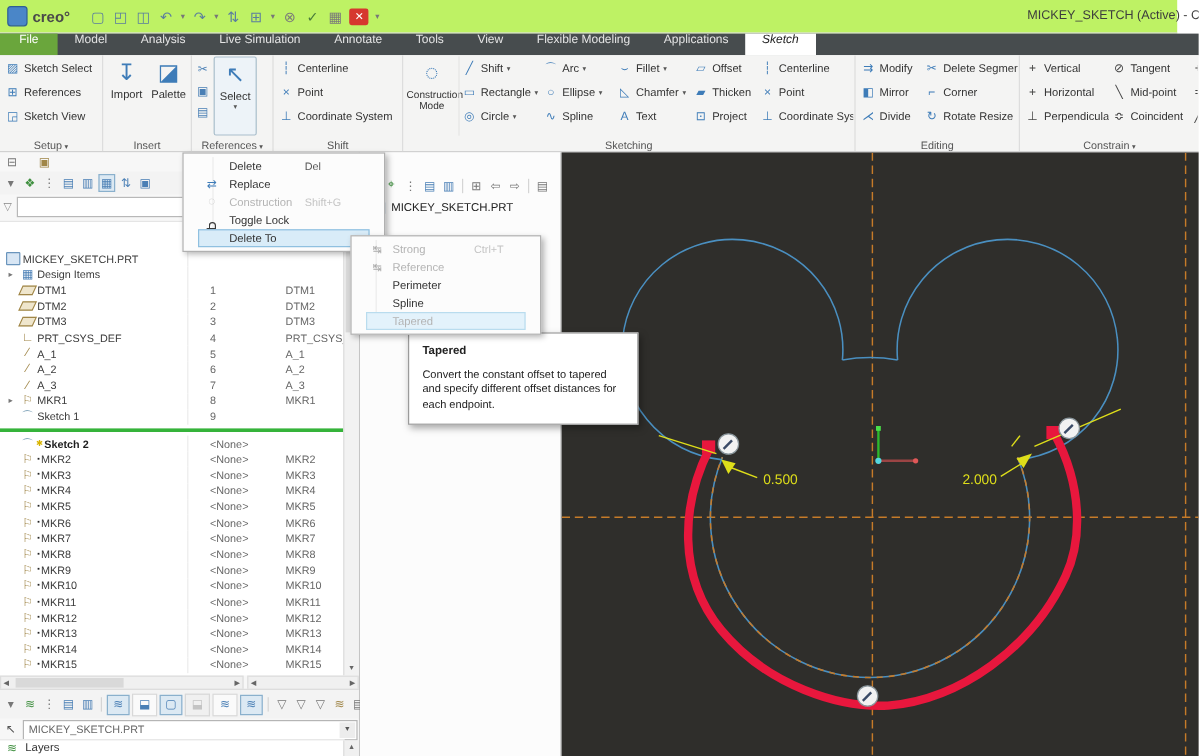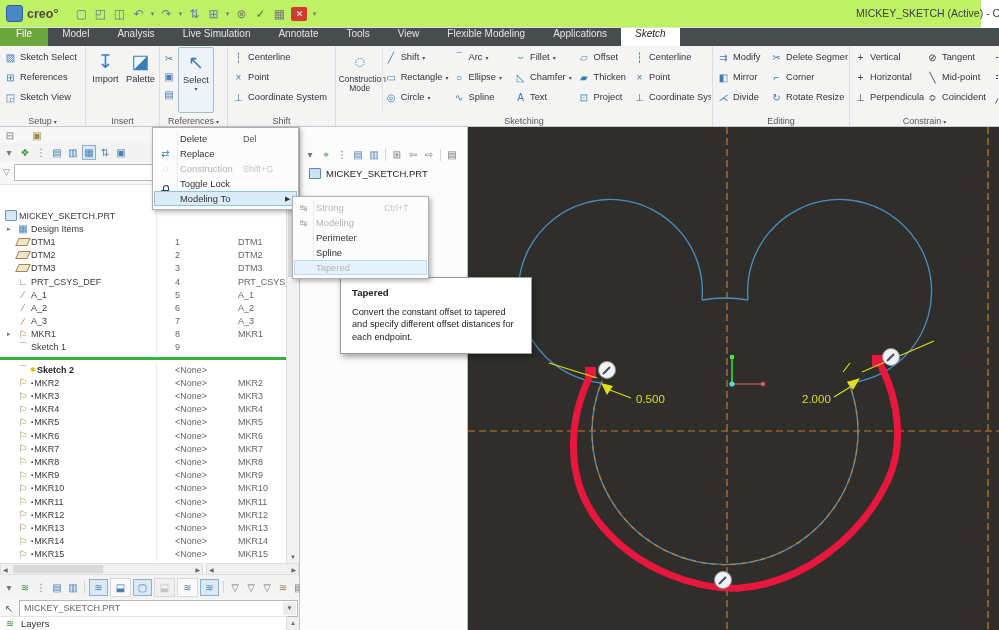--- a/index.html
+++ b/index.html
@@ -93,21 +93,21 @@
   .miniscroll{position:absolute;right:0;bottom:0;width:12px;height:13px;background:#f0f0f0;border-left:1px solid #dcdcdc;font-size:6px;color:#666;text-align:center;line-height:13px}
   
   .panelB{position:absolute;left:300px;top:127px;width:168px;height:503px;background:#fcfcfc;border-right:1px solid #b9b9b9;box-sizing:border-box}
   .pb-toolbar{margin-top:18px;height:19px;display:flex;align-items:center;gap:2px;padding:0 3px}
   .pb-header{height:18px;display:flex;align-items:center;gap:5px;padding-left:9px;font-size:9.5px;color:#222}
   .cube{width:10px;height:9px;background:#cfe0f2;border:1px solid #5b8ab8;border-radius:1px}
   
   .canvas{position:absolute;left:468px;top:127px;width:531px;height:503px;background:#2f2e2b;overflow:hidden}
   .canvas svg{position:absolute;left:0;top:0}
   
-  .cmenu{position:absolute;background:#fcfcfc;border:1px solid #b0b0b0;box-shadow:2px 2px 5px rgba(0,0,0,.3);padding:3px 1px;z-index:60}
+  .cmenu{position:absolute;background:#fcfcfc;border:1px solid #b0b0b0;box-shadow:2px 2px 5px rgba(0,0,0,.3);padding:3px 12px;z-index:60}
   .cmenu.main{left:152px;top:127px;width:143px}
   .cmenu.sub{left:292px;top:196px;width:133px}
   .gutterline{position:absolute;left:24px;top:3px;bottom:3px;width:1px;background:#ebebeb}
   .mrow{height:15px;display:flex;align-items:center;font-size:9.4px;color:#333;position:relative;box-sizing:border-box;border:1px solid transparent}
   .mic{width:21px;flex:0 0 21px;text-align:center;font-size:10px;color:#3e7cb8;position:relative}
   .mic.construction{color:#bbb}
   .mic.strong,.mic.reference{color:#aaa;font-size:9px}
   .mic.lock::before{content:"";position:absolute;left:6px;top:6px;width:8px;height:6px;background:#3a3a3a;border-radius:1px}
   .mic.lock::after{content:"";position:absolute;left:8px;top:1px;width:4px;height:5px;border:1.5px solid #3a3a3a;border-bottom:none;border-radius:3px 3px 0 0}
   .mlabel{flex:1;padding-left:4px}
@@ -891,39 +891,39 @@
       <span class="msubarrow">▶</span>
     </div>
       <div class="mrow">
       <span class="mic lock"></span>
       <span class="mlabel">Toggle Lock</span>
       <span class="mshort"></span>
       <span class="msubarrow">▶</span>
     </div>
       <div class="mrow highlighted sub">
       <span class="mic"></span>
-      <span class="mlabel">Modeling To</span>
+      <span class="mlabel">Delete To</span>
       <span class="mshort"></span>
       <span class="msubarrow">▶</span>
     </div>
     </div>
 </div>
 
 <div class="cmenu sub">
   <div class="gutterline" style="left:20px"></div>
   <div>
 
   <div class="mrow disabled">
       <span class="mic strong">↹</span>
       <span class="mlabel">Strong</span>
       <span class="mshort">Ctrl+T</span>
     </div>
       <div class="mrow disabled">
       <span class="mic reference">↹</span>
-      <span class="mlabel">Modeling</span>
+      <span class="mlabel">Reference</span>
       <span class="mshort"></span>
     </div>
       <div class="mrow">
       <span class="mic"></span>
       <span class="mlabel">Perimeter</span>
       <span class="mshort"></span>
     </div>
       <div class="mrow">
       <span class="mic"></span>
       <span class="mlabel">Spline</span>

